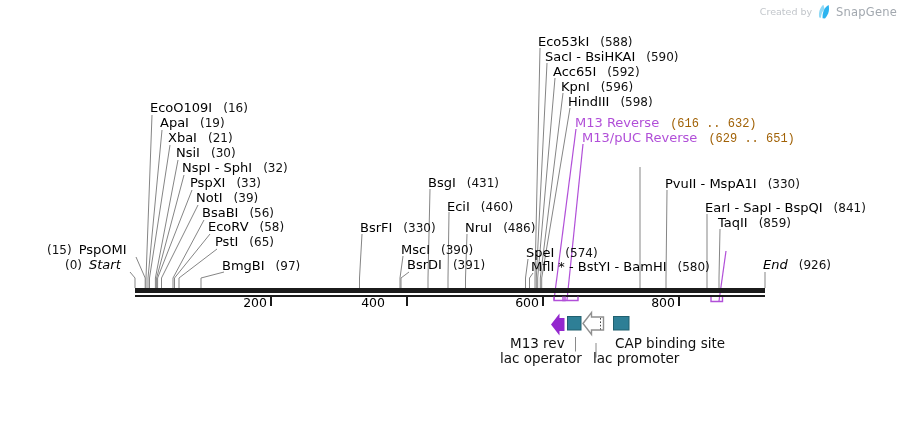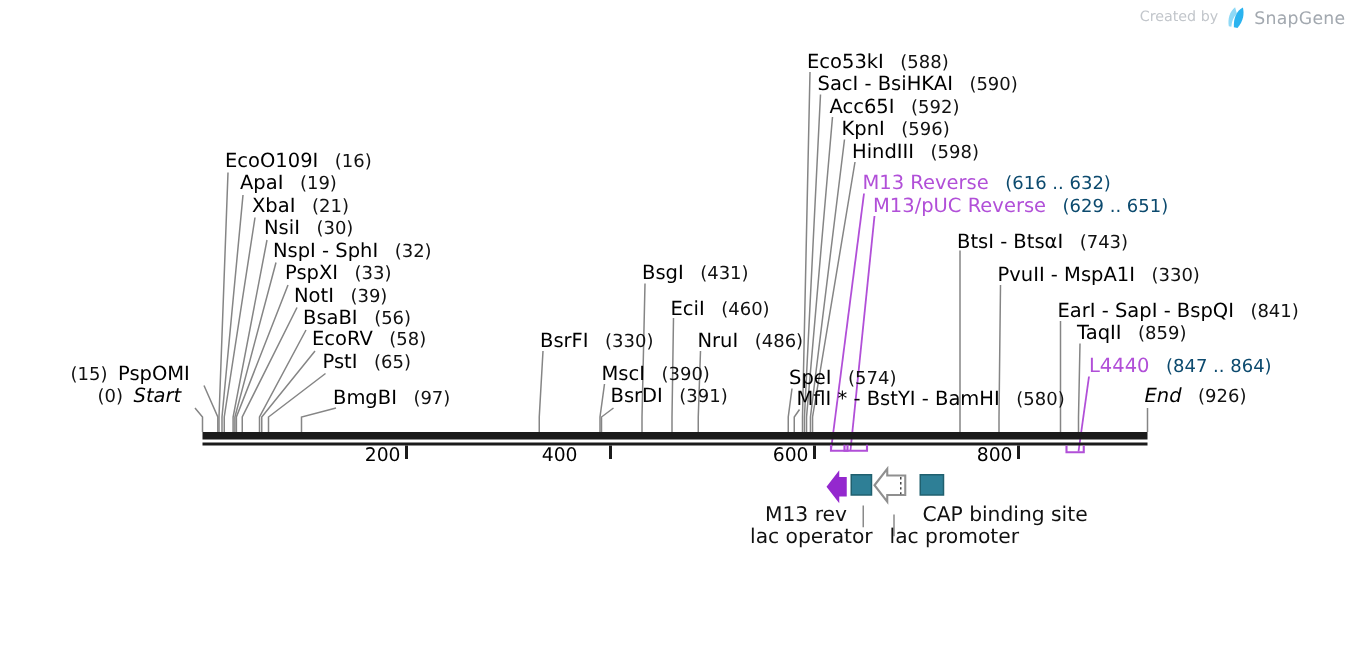--- a/index.html
+++ b/index.html
@@ -6,21 +6,21 @@
   #canvas{position:relative;width:901px;height:373px;background:#ffffff;overflow:hidden;
           font-family:"DejaVu Sans",sans-serif;}
   #overlay{position:absolute;left:0;top:0;}
   .lbl{position:absolute;white-space:nowrap;font-size:13px;line-height:13px;color:#000;}
   .lbl .nm{font-weight:normal;}
   .lbl .ps{font-size:12px;margin-left:11px;color:#111;}
   .lbl.pre .ps{margin-left:0;margin-right:7px;}
   .it{font-style:italic;}
   .primer{color:#b14fd8;}
   .primer .nm{font-weight:normal;}
-  .primer .ps{color:#0c4a6e;}
+  .primer .ps{color:#a16207;font-family:Liberation Mono, monospace;}
   .feat{position:absolute;white-space:nowrap;font-size:13.5px;line-height:14px;color:#111;}
   .tick-label{position:absolute;width:30px;text-align:right;font-size:12.5px;color:#000;line-height:12px;}
   .credit{position:absolute;top:4px;right:4px;display:flex;align-items:center;gap:6px;}
   .credit-prefix{font-size:9.5px;color:#c2c6cb;}
   .credit-brand{font-size:11.5px;color:#a2a8af;letter-spacing:0.2px;}
   .map-title{position:absolute;left:300px;top:400px;width:300px;text-align:center;}
   .map-title .t{font-size:17px;font-weight:bold;color:#000;letter-spacing:0.4px;line-height:18px;}
   .map-title .s{font-size:13px;color:#222;margin-top:3px;line-height:13px;}
 </style>
 </head>
@@ -132,25 +132,23 @@
   <div class="lbl" style="left:531px;top:260px"><span class="nm">MflI * - BstYI - BamHI</span><span class="ps">(580)</span></div>
 
   <div class="lbl" style="left:538px;top:35px"><span class="nm">Eco53kI</span><span class="ps">(588)</span></div>
   <div class="lbl" style="left:545px;top:50px"><span class="nm">SacI - BsiHKAI</span><span class="ps">(590)</span></div>
   <div class="lbl" style="left:553px;top:65px"><span class="nm">Acc65I</span><span class="ps">(592)</span></div>
   <div class="lbl" style="left:561px;top:80px"><span class="nm">KpnI</span><span class="ps">(596)</span></div>
   <div class="lbl" style="left:568px;top:95px"><span class="nm">HindIII</span><span class="ps">(598)</span></div>
   <div class="lbl primer" style="left:575px;top:116px"><span class="nm">M13 Reverse</span><span class="ps">(616 .. 632)</span></div>
   <div class="lbl primer" style="left:582px;top:131px"><span class="nm">M13/pUC Reverse</span><span class="ps">(629 .. 651)</span></div>
 
-  <div class="lbl" style="left:638px;top:155px"><span class="nm">BtsI - BtsαI</span><span class="ps">(743)</span></div>
   <div class="lbl" style="left:665px;top:177px"><span class="nm">PvuII - MspA1I</span><span class="ps">(330)</span></div>
   <div class="lbl" style="left:705px;top:201px"><span class="nm">EarI - SapI - BspQI</span><span class="ps">(841)</span></div>
   <div class="lbl" style="left:718px;top:216px"><span class="nm">TaqII</span><span class="ps">(859)</span></div>
-  <div class="lbl primer" style="left:726px;top:238px"><span class="nm">L4440</span><span class="ps">(847 .. 864)</span></div>
   <div class="lbl" style="left:763px;top:258px"><span class="nm it">End</span><span class="ps">(926)</span></div>
 
   <div class="tick-label" style="left:237px;top:297px">200</div>
   <div class="tick-label" style="left:355px;top:297px">400</div>
   <div class="tick-label" style="left:509px;top:297px">600</div>
   <div class="tick-label" style="left:645px;top:297px">800</div>
 
   <div class="feat" style="left:510px;top:336px">M13 rev</div>
   <div class="feat" style="left:500px;top:351px">lac operator</div>
   <div class="feat" style="left:615px;top:336px">CAP binding site</div>

